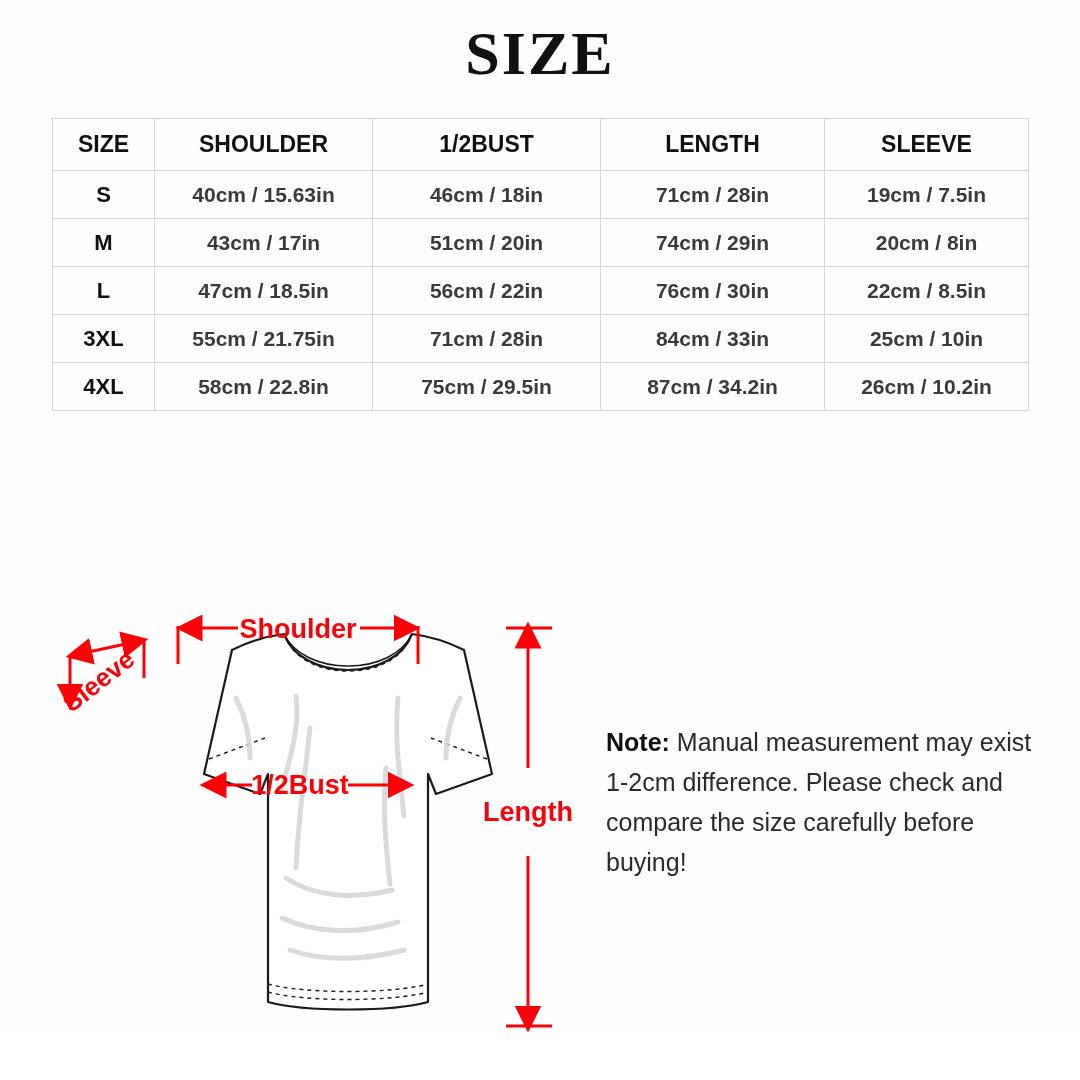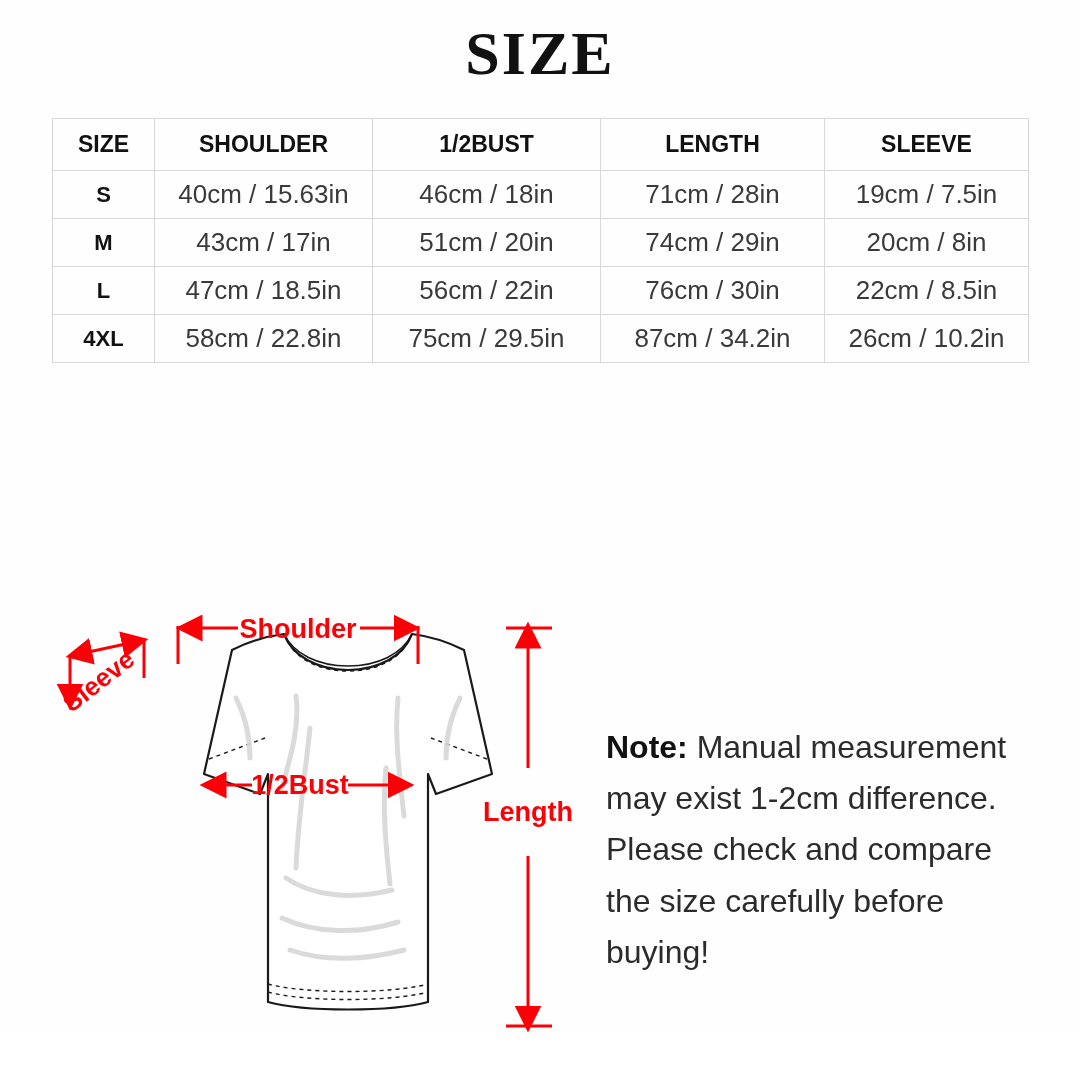--- a/index.html
+++ b/index.html
@@ -58,22 +58,22 @@
     font-weight: 700;
     color: #111;
     height: 52px;
   }
   table.size-table tbody td.size-col {
     font-size: 22px;
     font-weight: 700;
     color: #111;
   }
   table.size-table tbody td.val {
-    font-size: 26px;
-    font-weight: 400;
+    font-size: 21px;
+    font-weight: 700;
     color: #3a3a3a;
   }
   col.c0 { width: 102px; }
   col.c1 { width: 218px; }
   col.c2 { width: 228px; }
   col.c3 { width: 224px; }
   col.c4 { width: 204px; }
 
   
   .diagram {
@@ -84,21 +84,21 @@
     height: 502px;
   }
   .diagram svg { display: block; }
 
   
   .note {
     position: absolute;
     top: 722px;
     left: 606px;
     width: 430px;
-    font-size: 32px;
+    font-size: 25px;
     line-height: 1.6;
     color: #2b2b2b;
   }
   .note b { font-weight: 700; color: #111; }
 </style>
 </head>
 <body>
 
 <div class="page">
 
@@ -136,20 +136,27 @@
           <td class="val">51cm / 20in</td>
           <td class="val">74cm / 29in</td>
           <td class="val">20cm / 8in</td>
         </tr>
         <tr>
           <td class="size-col">L</td>
           <td class="val">47cm / 18.5in</td>
           <td class="val">56cm / 22in</td>
           <td class="val">76cm / 30in</td>
           <td class="val">22cm / 8.5in</td>
+        </tr>
+        <tr>
+          <td class="size-col">3XL</td>
+          <td class="val">55cm / 21.75in</td>
+          <td class="val">71cm / 28in</td>
+          <td class="val">84cm / 33in</td>
+          <td class="val">25cm / 10in</td>
         </tr>
         <tr>
           <td class="size-col">4XL</td>
           <td class="val">58cm / 22.8in</td>
           <td class="val">75cm / 29.5in</td>
           <td class="val">87cm / 34.2in</td>
           <td class="val">26cm / 10.2in</td>
         </tr>
       </tbody>
     </table>

